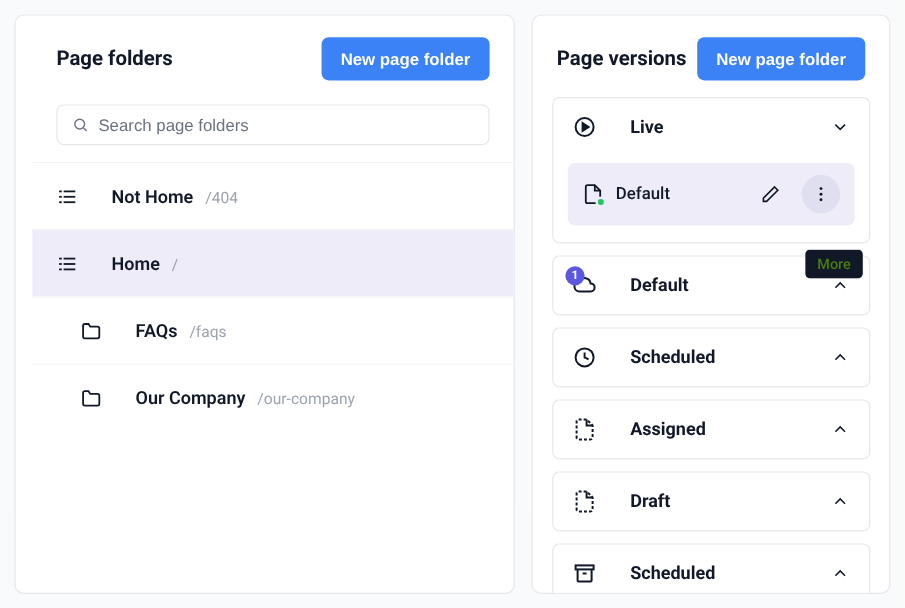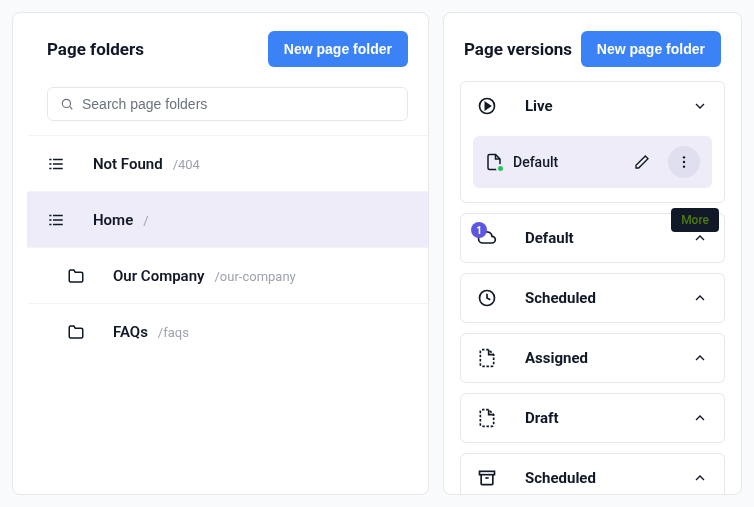--- a/index.html
+++ b/index.html
@@ -204,21 +204,21 @@
         <svg width="18" height="18" viewBox="0 0 24 24" fill="#111827">
             <rect x="3" y="5" width="3" height="2"></rect>
             <rect x="8" y="5" width="13" height="2"></rect>
             <rect x="3" y="11" width="3" height="2"></rect>
             <rect x="8" y="11" width="13" height="2"></rect>
             <rect x="3" y="17" width="3" height="2"></rect>
             <rect x="8" y="17" width="13" height="2"></rect>
           </svg>
       </span>
       <div style="flex:1;margin-left:14px;">
-        <span class="folder-label">Not Found</span>
+        <span class="folder-label">Not Home</span>
         <span class="folder-path">/404</span>
       </div>
     </div>
 
     <div class="folder-row selected">
       <span class="icon">
         <svg width="18" height="18" viewBox="0 0 24 24" fill="#111827">
             <rect x="3" y="5" width="3" height="2"></rect>
             <rect x="8" y="5" width="13" height="2"></rect>
             <rect x="3" y="11" width="3" height="2"></rect>
@@ -233,34 +233,34 @@
       </div>
     </div>
 
     <div class="folder-row indent">
       <span class="icon">
         <svg width="18" height="18" viewBox="0 0 24 24" fill="none" stroke="#111827" stroke-width="2">
             <path d="M3 6a2 2 0 0 1 2-2h4l2 3h8a2 2 0 0 1 2 2v9a2 2 0 0 1-2 2H5a2 2 0 0 1-2-2V6z"></path>
           </svg>
       </span>
       <div style="flex:1;margin-left:14px;">
-        <span class="folder-label">Our Company</span>
-        <span class="folder-path">/our-company</span>
+        <span class="folder-label">FAQs</span>
+        <span class="folder-path">/faqs</span>
       </div>
     </div>
 
     <div class="folder-row indent">
       <span class="icon">
         <svg width="18" height="18" viewBox="0 0 24 24" fill="none" stroke="#111827" stroke-width="2">
             <path d="M3 6a2 2 0 0 1 2-2h4l2 3h8a2 2 0 0 1 2 2v9a2 2 0 0 1-2 2H5a2 2 0 0 1-2-2V6z"></path>
           </svg>
       </span>
       <div style="flex:1;margin-left:14px;">
-        <span class="folder-label">FAQs</span>
-        <span class="folder-path">/faqs</span>
+        <span class="folder-label">Our Company</span>
+        <span class="folder-path">/our-company</span>
       </div>
     </div>
 
   </div>
 </div>
 
 <div class="panel panel-right">
   <div class="panel-header">
     <div class="panel-title">Page versions</div>
     <button class="btn-primary">New page folder</button>

